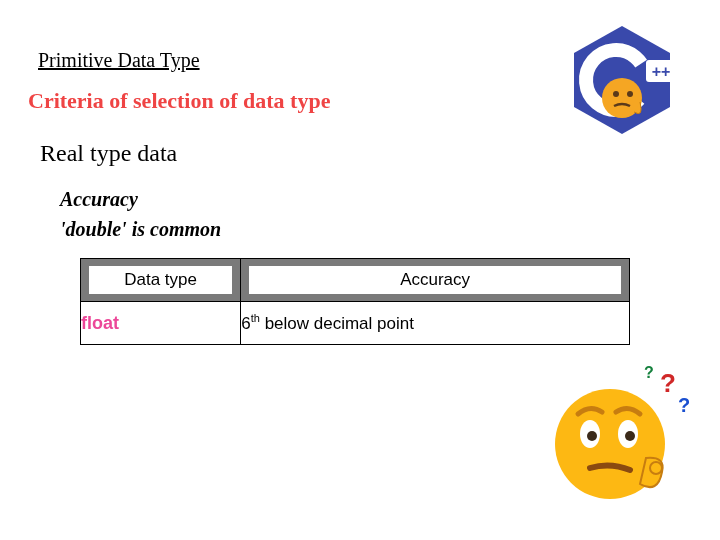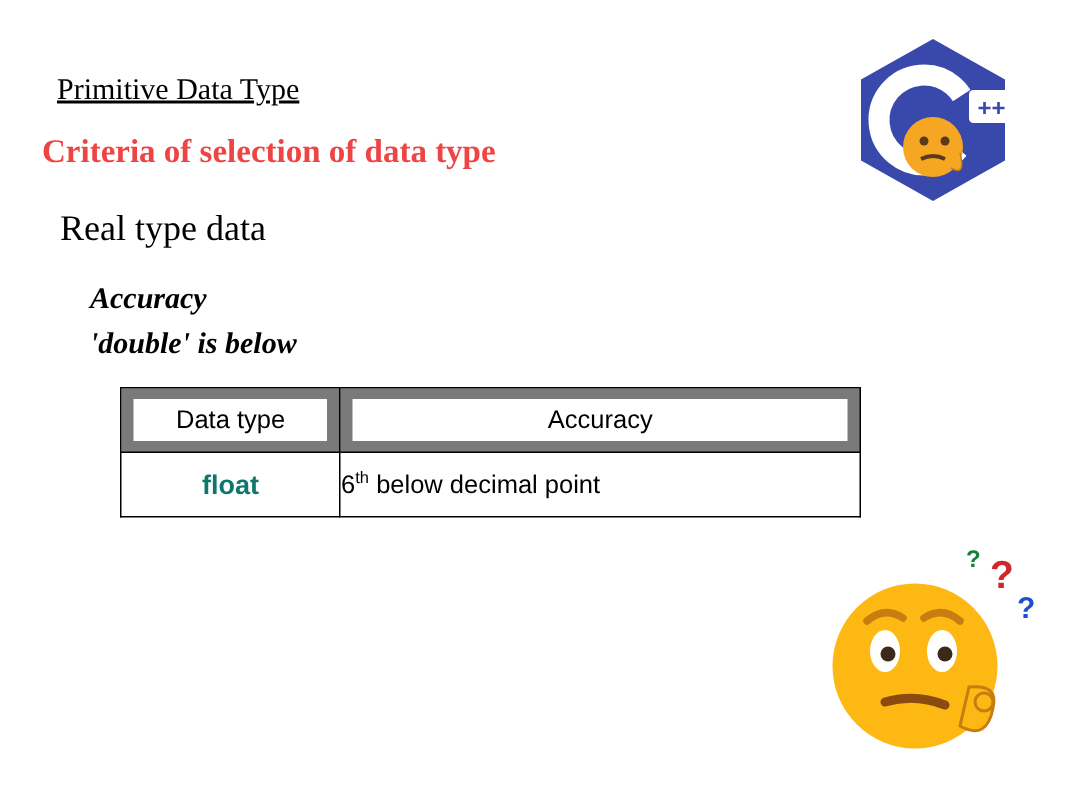--- a/index.html
+++ b/index.html
@@ -50,21 +50,21 @@
     top: 218px;
     font-size: 20px;
     font-style: italic;
     font-weight: bold;
     color: #000;
   }
   .table {
     position: absolute;
     left: 80px;
     top: 258px;
-    width: 494px;
+    width: 550px;
     border-collapse: collapse;
     font-family: Arial, sans-serif;
   }
   .table th, .table td {
     border: 1px solid #000;
     padding: 0;
     height: 42px;
     vertical-align: middle;
   }
   .table th {
@@ -74,24 +74,24 @@
   .hdrbox {
     background: #fff;
     margin: 4px 8px;
     padding: 4px 6px;
     text-align: center;
     font-size: 17px;
     color: #000;
   }
   .col1 {
     width: 160px;
-    text-align: center;
+    text-align: left;
     font-family: Arial, sans-serif;
     font-size: 18px;
-    color: #0f766e;
+    color: #ec4899;
     font-weight: bold;
   }
   .col2 {
     width: 390px;
     text-align: left;
     font-family: Arial, sans-serif;
     font-size: 17px;
     color: #000;
   }
   sup { font-size: 11px; }
@@ -110,21 +110,21 @@
     height: 150px;
   }
 </style>
 </head>
 <body>
 
 <div class="topic">Primitive Data Type</div>
 <div class="criteria">Criteria of selection of data type</div>
 <div class="realtype">Real type data</div>
 <div class="accuracy-line">Accuracy</div>
-<div class="double-line">'double' is below</div>
+<div class="double-line">'double' is common</div>
 
 <table class="table">
   <tbody>
       <tr>
     <th>
           <div class="hdrbox">Data type</div>
         </th>
     <th>
           <div class="hdrbox">Accuracy</div>
         </th>

